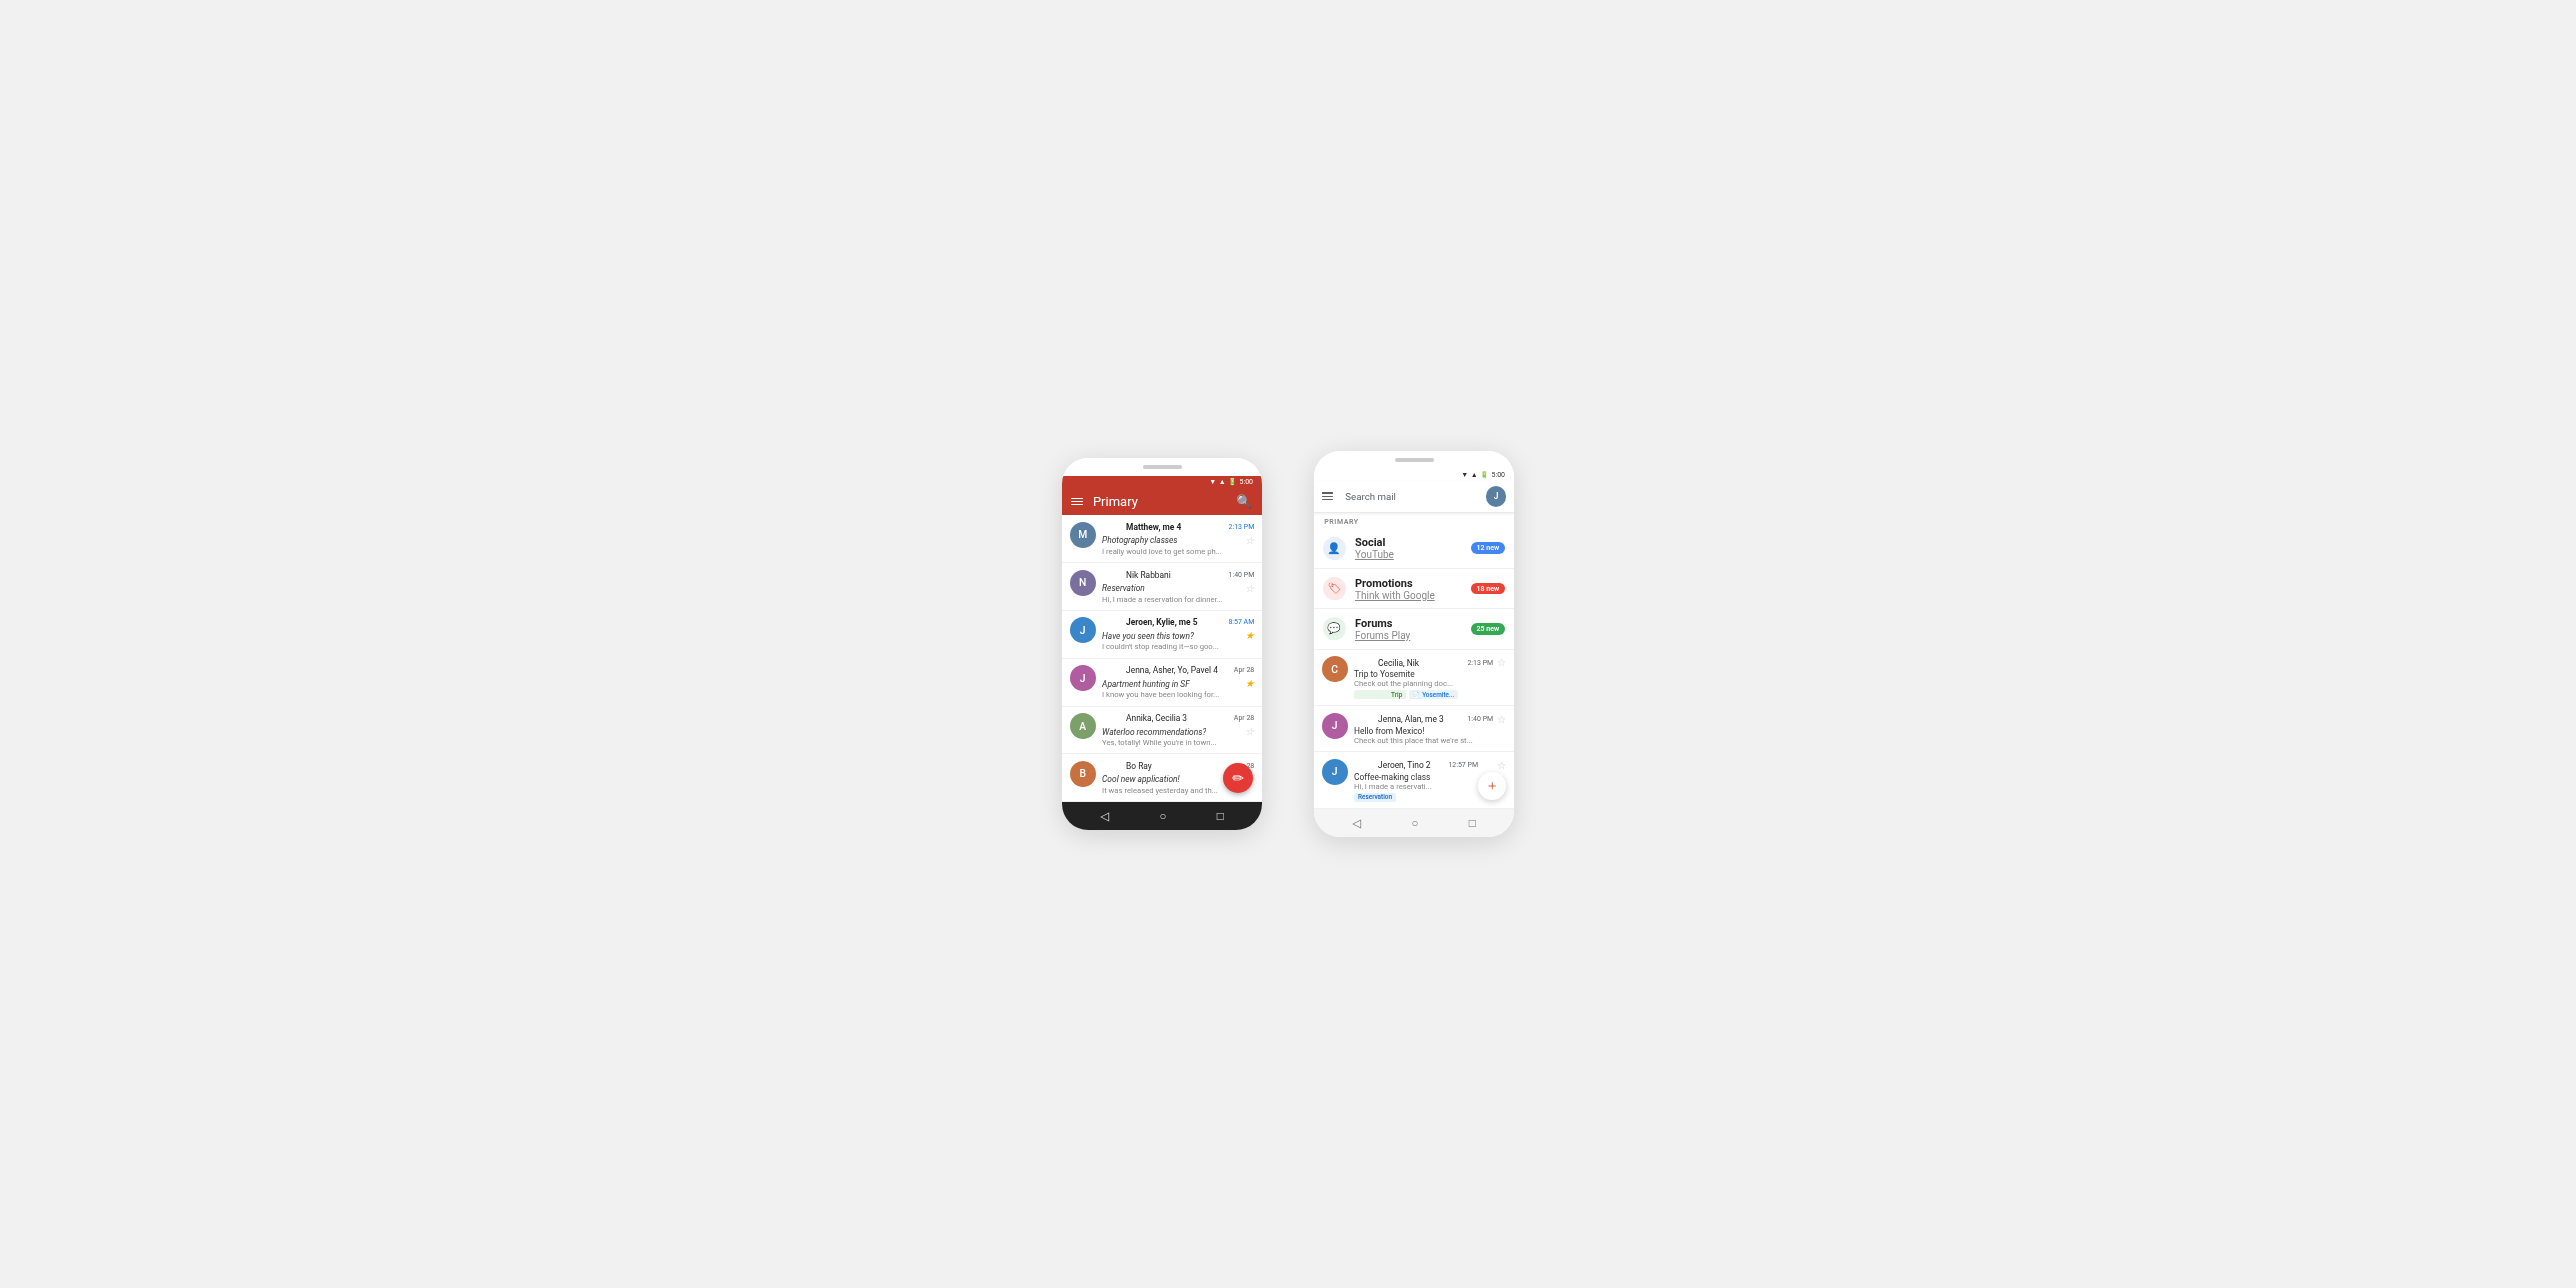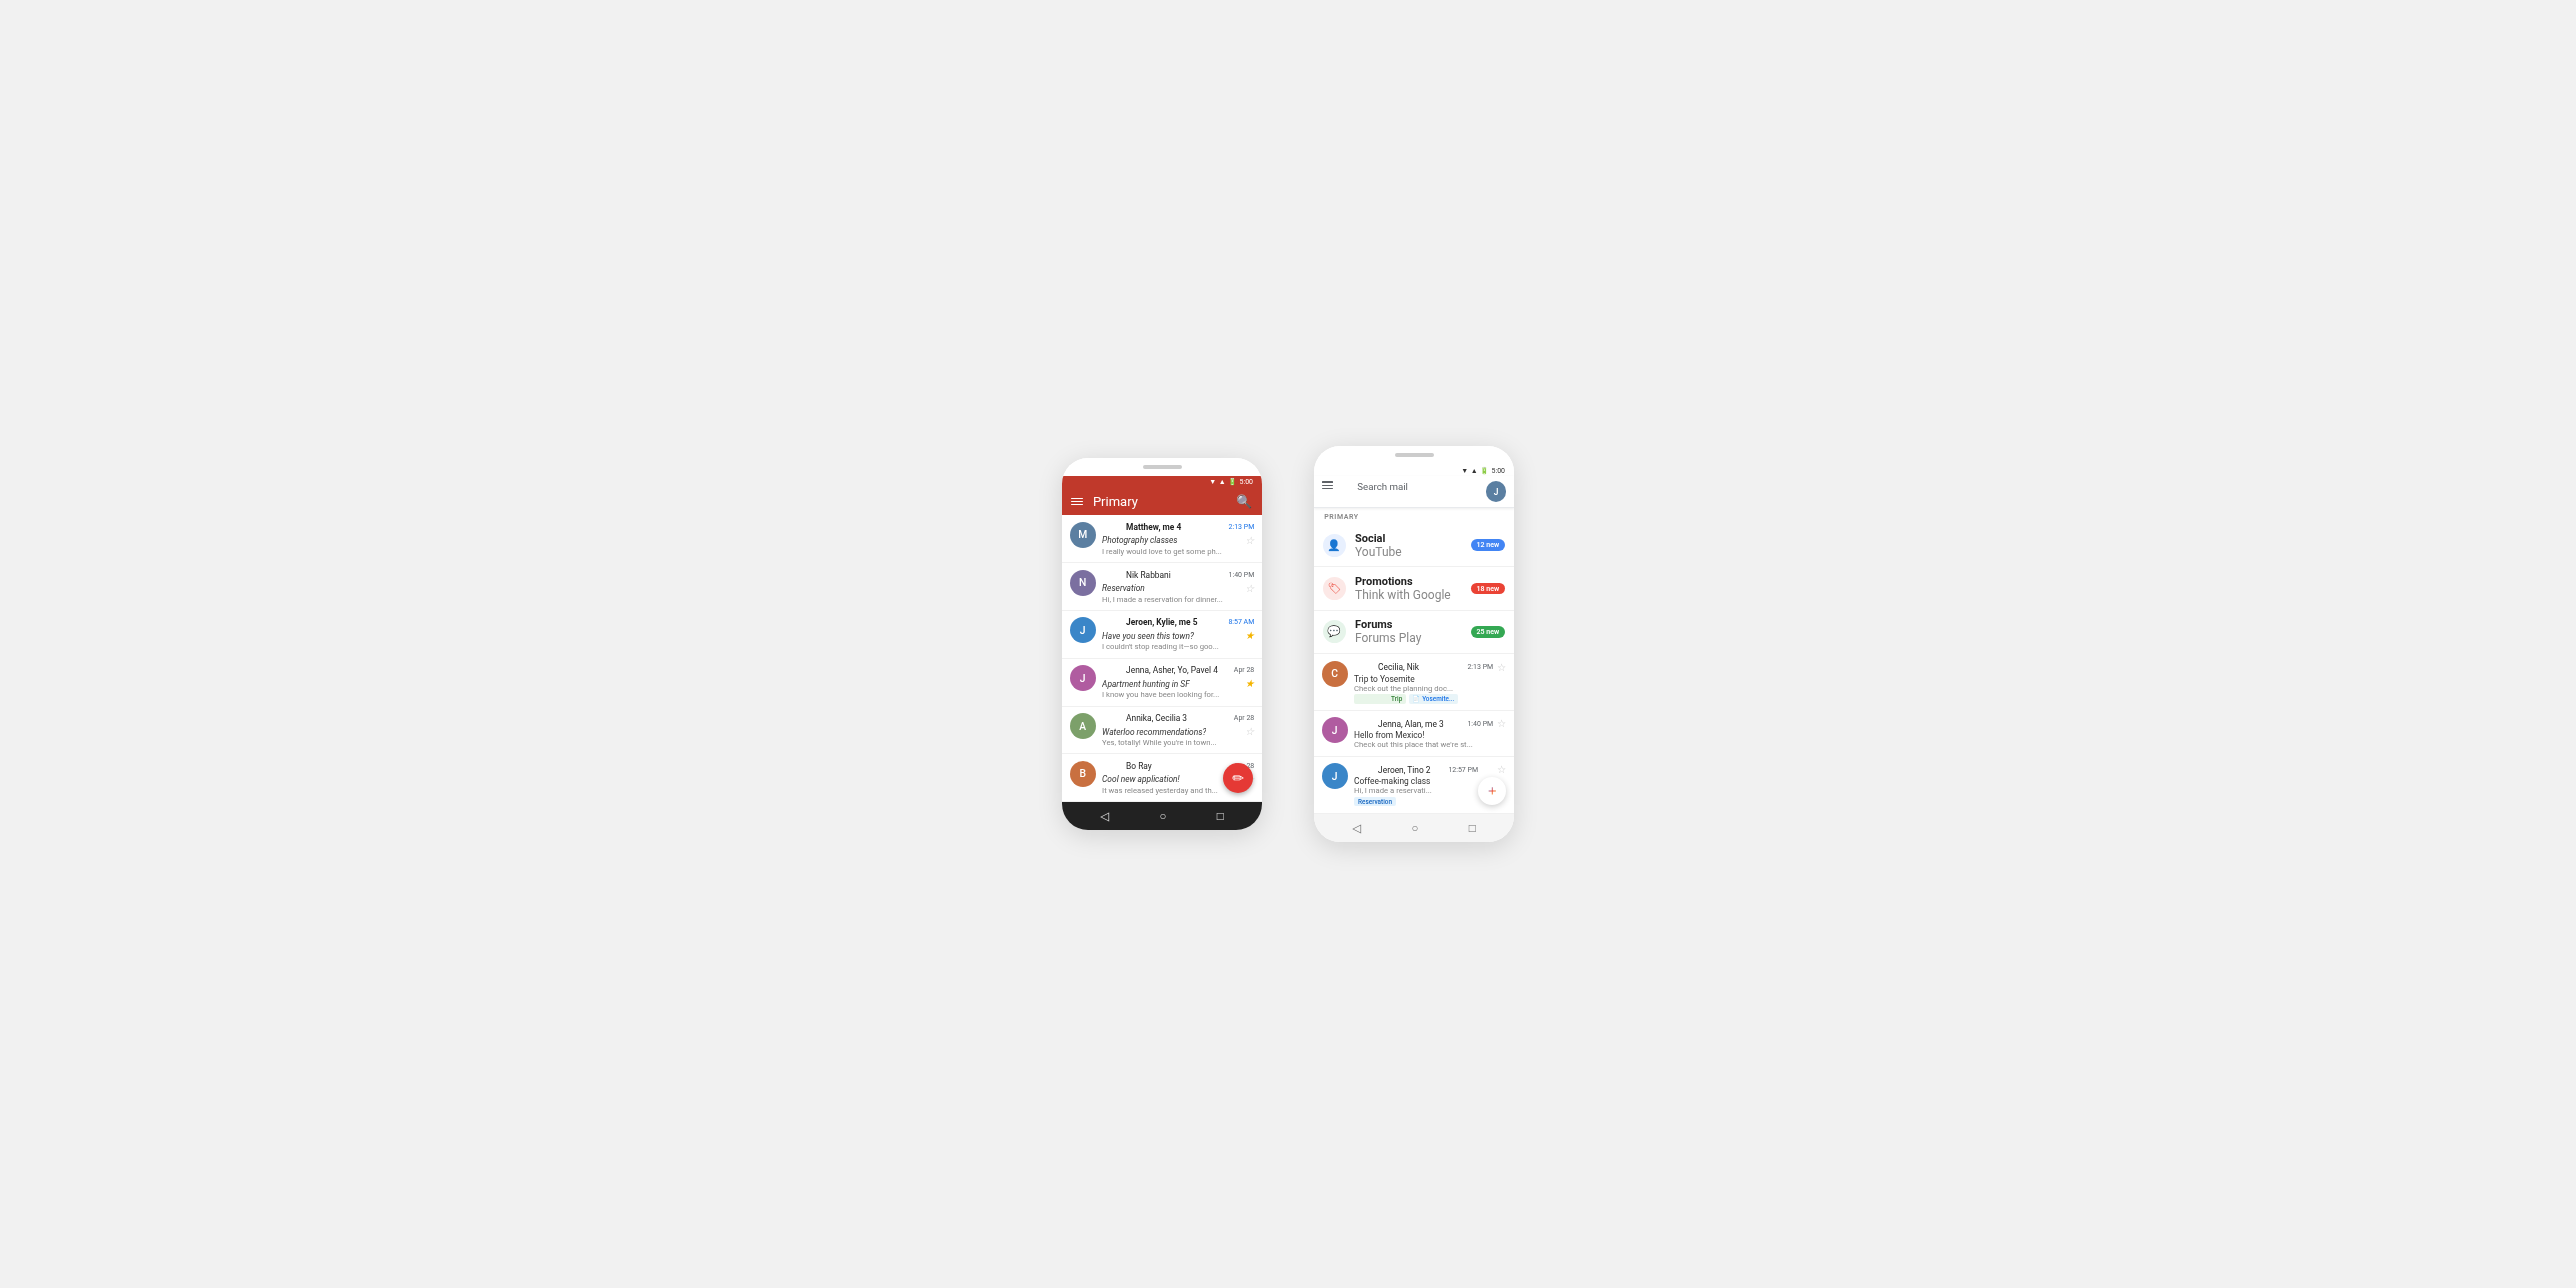--- a/index.html
+++ b/index.html
@@ -142,22 +142,22 @@
       font-size: 14px;
       cursor: pointer;
       z-index: 10;
     }
 
     
     .gmail-search-bar {
       background: #fff;
       padding: 5.2px 7.7px;
       display: flex;
-      align-items: flex-start;
-      gap: 24px;
+      align-items: center;
+      gap: 12px;
       border-bottom: 0.6px solid #e8eaed;
       box-shadow: 0 0.6px 2.6px rgba(0,0,0,0.07);
     }
     .search-text { flex: 1; font-size: 9.7px; color: #5f6368; }
     .user-avatar {
       width: 20.6px;
       height: 20.6px;
       border-radius: 50%;
       background: #5b7fa1;
       display: flex;
@@ -194,21 +194,21 @@
       align-items: center;
       justify-content: center;
       font-size: 11px;
       flex-shrink: 0;
     }
     .cat-icon.social { background: #e8f0fe; color: #4285f4; }
     .cat-icon.promo { background: #fce8e6; color: #ea4335; }
     .cat-icon.forum { background: #e6f4ea; color: #34a853; }
     .cat-text { flex: 1; }
     .cat-name { font-size: 11px; font-weight: 700; color: #222; }
-    .cat-sub { font-size: 12px; color: #888; }
+    .cat-sub { font-size: 10px; color: #888; text-decoration: underline; }
     .badge {
       border-radius: 7.7px;
       padding: 1.9px 5.8px;
       font-size: 7px;
       font-weight: 600;
       color: #fff;
     }
     .badge.blue { background: #4285f4; }
     .badge.red { background: #ea4335; }
     .badge.green { background: #34a853; }

